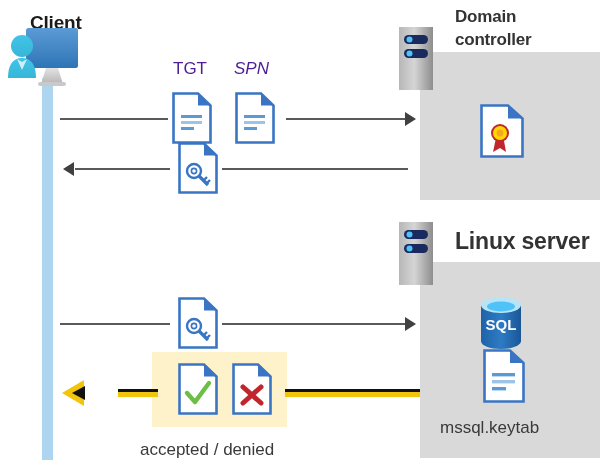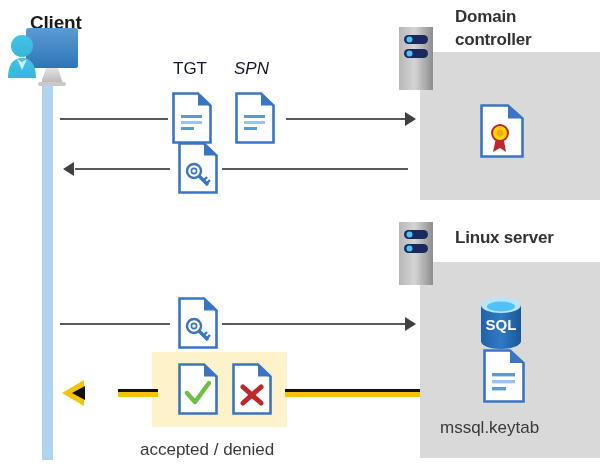--- a/index.html
+++ b/index.html
@@ -14,21 +14,21 @@
   
   .title-client{
     left:30px;top:12px;font-size:19px;font-weight:bold;color:#1a1a1a;
     letter-spacing:-0.2px;
   }
   .title-dc{
     left:455px;top:5px;font-size:17px;font-weight:bold;color:#333333;
     line-height:23px;letter-spacing:-0.2px;
   }
   .title-linux{
-    left:455px;top:228px;font-size:17px;font-weight:bold;color:#333333;
+    left:455px;top:228px;font-size:23px;font-weight:bold;color:#333333;
     letter-spacing:-0.2px;
   }
 
   
   .panel{background:#d9d9d9;}
   #dc-panel{left:420px;top:52px;width:180px;height:148px;}
   #linux-panel{left:420px;top:262px;width:180px;height:196px;}
 
   
   #lifeline{left:42px;top:78px;width:11px;height:382px;background:#aed5f0;}
@@ -83,21 +83,21 @@
   #doc-tgt{left:172px;top:92px;}
   #doc-spn{left:235px;top:92px;}
   #doc-key1{left:178px;top:142px;}
   #doc-key2{left:178px;top:297px;}
   #doc-ok{left:178px;top:363px;}
   #doc-no{left:232px;top:363px;}
   #doc-cert{left:480px;top:104px;width:44px;height:54px;}
   #doc-keytab{left:483px;top:349px;width:42px;height:54px;}
 
   
-  .doclabel{font-size:17px;color:#0f172a;}
+  .doclabel{font-size:17px;color:#4c1d95;}
   #lbl-tgt{left:173px;top:59px;}
   #lbl-spn{left:234px;top:59px;font-style:italic;}
   #lbl-accepted{left:140px;top:432px;font-size:17px;color:#3a3a3a;margin-top:8px;}
   #lbl-keytab{left:440px;top:418px;font-size:17px;color:#3a3a3a;text-align:center;}
 
   
   #sql-icon{left:478px;top:296px;width:46px;height:54px;}
 </style>
 </head>
 <body>

